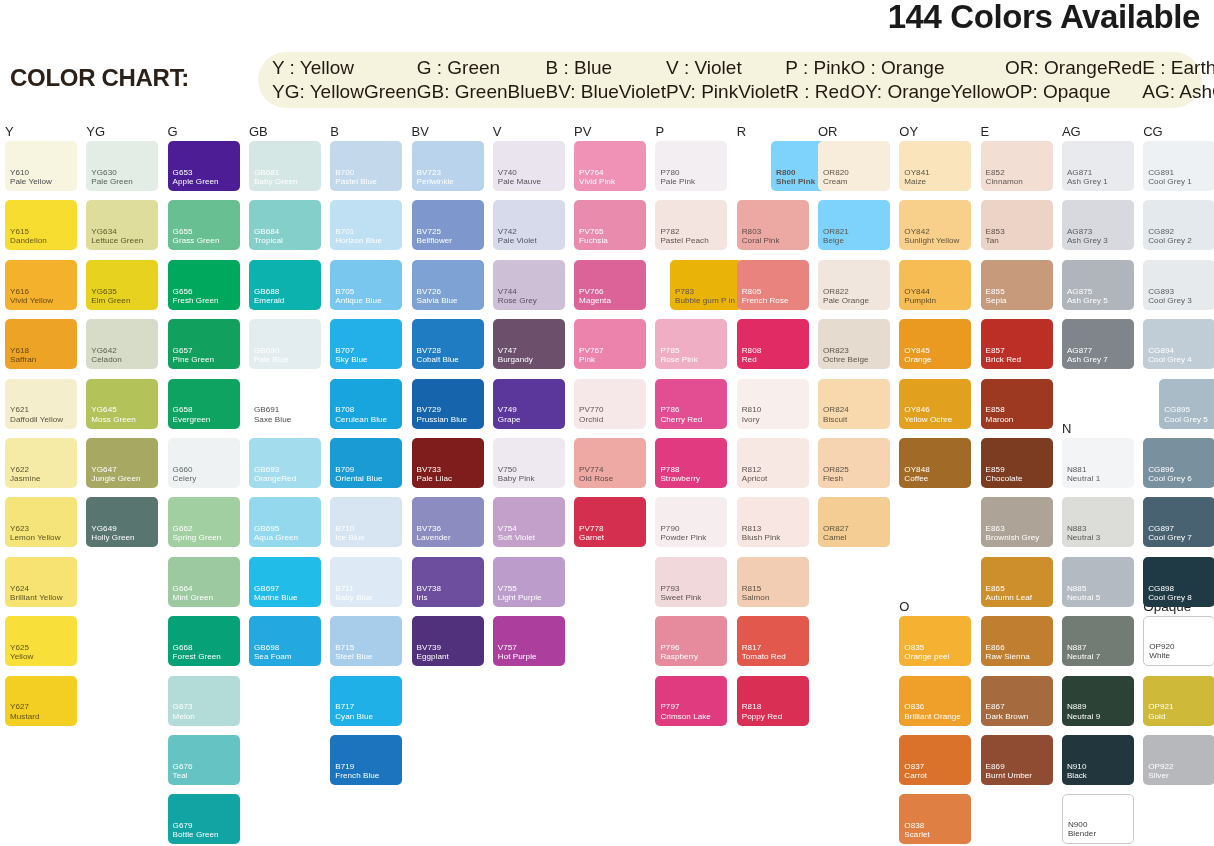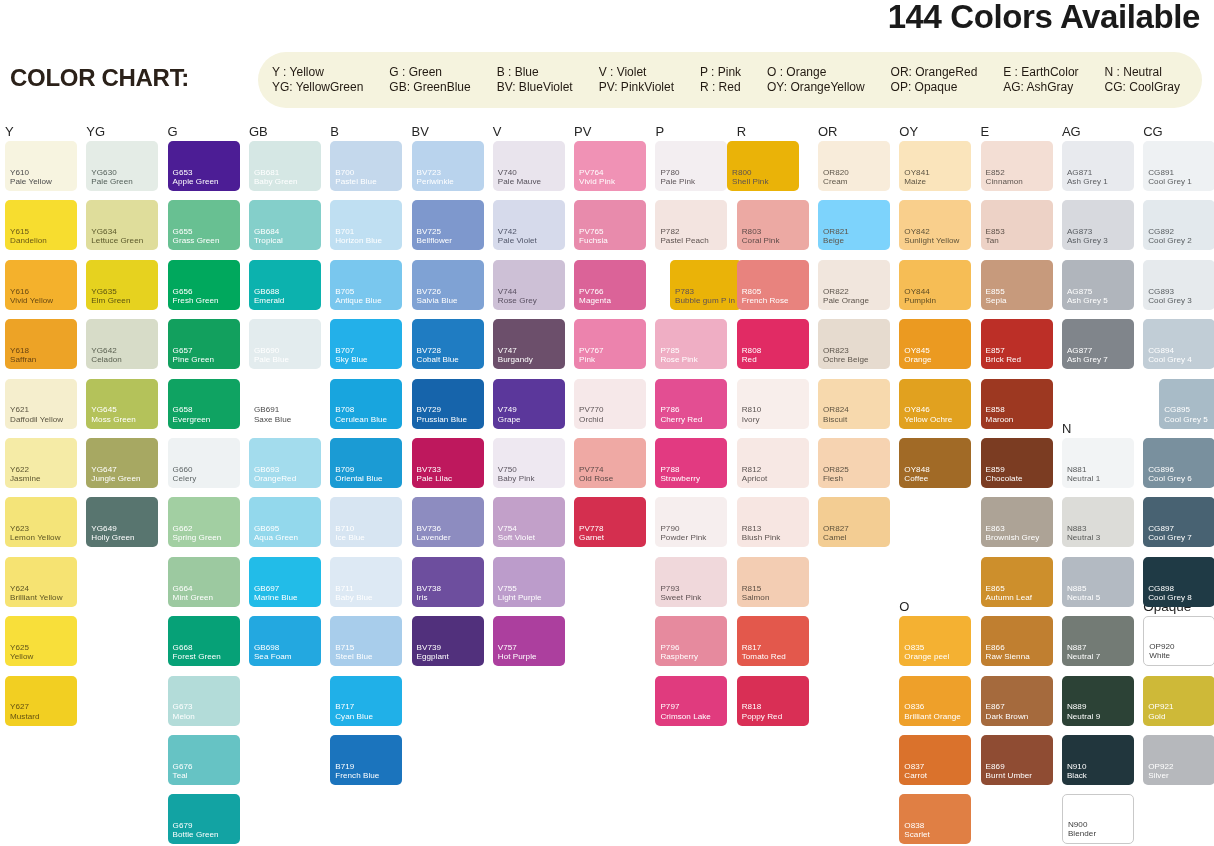--- a/index.html
+++ b/index.html
@@ -47,21 +47,21 @@
     align-items:center;
     justify-content:space-between;
     padding:0 22px 0 14px;
     box-sizing:border-box;
   }
   .legend-col{
     display:flex;
     flex-direction:column;
     justify-content:center;
     line-height:1.28;
-    font-size:12px;
+    font-size:19px;
     color:#221a12;
     white-space:nowrap;
   }
   .legend-col .lg-row{display:block;}
 
   
   .col-head{
     position:absolute;
     font-size:13px;
     color:#262626;
@@ -468,21 +468,21 @@
           <span class="sw-code">BV728</span>
           <span class="sw-name">Cobalt Blue</span>
         </div>
       </div>
       <div class="sw" style="left: 411.5px; top: 378.6px; background: rgb(22, 100, 171);">
         <div class="sw-txt" style="color: rgb(255, 255, 255);">
           <span class="sw-code">BV729</span>
           <span class="sw-name">Prussian Blue</span>
         </div>
       </div>
-      <div class="sw" style="left: 411.5px; top: 438px; background: #be185d;">
+      <div class="sw" style="left: 411.5px; top: 438px; background: #7f1d1d;">
         <div class="sw-txt" style="color: rgb(255, 255, 255);">
           <span class="sw-code">BV733</span>
           <span class="sw-name">Pale Lilac</span>
         </div>
       </div>
       <div class="sw" style="left: 411.5px; top: 497.4px; background: rgb(141, 140, 192);">
         <div class="sw-txt" style="color: rgb(255, 255, 255);">
           <span class="sw-code">BV736</span>
           <span class="sw-name">Lavender</span>
         </div>
@@ -652,21 +652,21 @@
           <span class="sw-name">Raspberry</span>
         </div>
       </div>
       <div class="sw" style="left: 655.4px; top: 675.6px; background: rgb(224, 59, 126);">
         <div class="sw-txt" style="color: rgb(255, 255, 255);">
           <span class="sw-code">P797</span>
           <span class="sw-name">Crimson Lake</span>
         </div>
       </div>
       <div class="col-head" style="left: 736.7px; top: 124px;">R</div>
-      <div class="sw" style="left: 727px; top: 141px; background: #eab308;">
+      <div class="sw" style="left: 771px; top: 141px; background: #7dd3fc; font-weight: bold;">
         <div class="sw-txt" style="color: rgb(93, 82, 81);">
           <span class="sw-code">R800</span>
           <span class="sw-name">Shell Pink</span>
         </div>
       </div>
       <div class="sw" style="left: 736.7px; top: 200.4px; background: rgb(236, 169, 163);">
         <div class="sw-txt" style="color: rgb(94, 75, 73);">
           <span class="sw-code">R803</span>
           <span class="sw-name">Coral Pink</span>
         </div>

